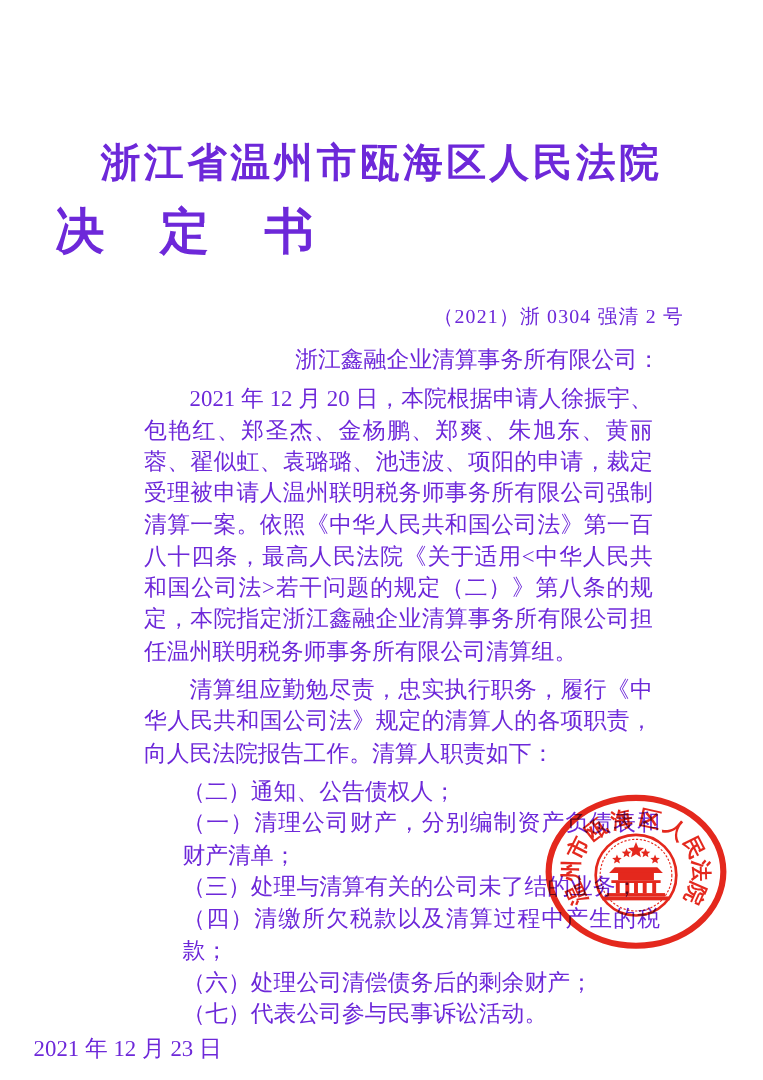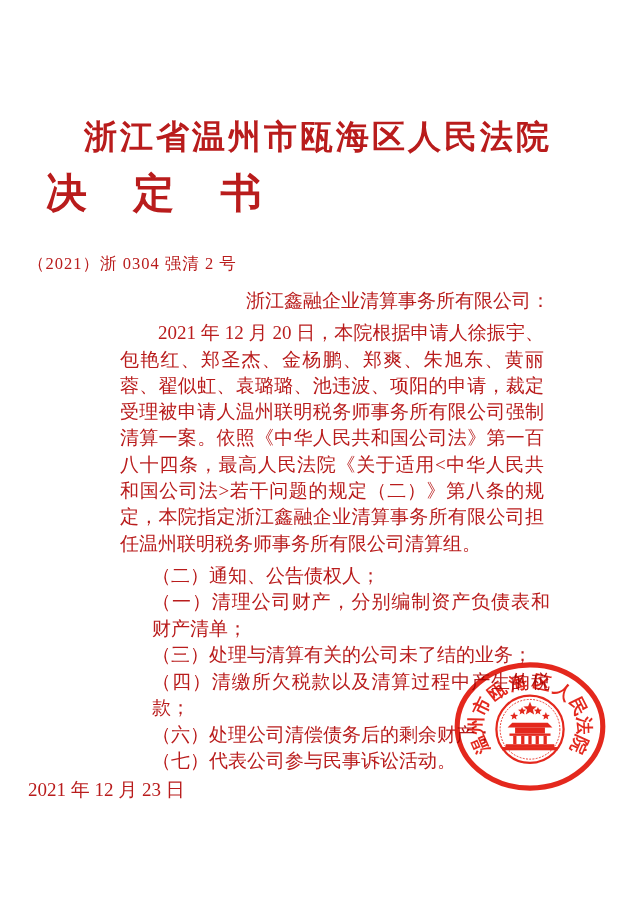--- a/index.html
+++ b/index.html
@@ -8,21 +8,21 @@
     background: #ffffff;
   }
   .page {
     position: relative;
     width: 580px;
     height: 900px;
     margin: 0 auto;
     background: #ffffff;
     overflow: hidden;
     font-family: "Liberation Serif", "DejaVu Serif", serif;
-    color: #b91c1c;
+    color: #6d28d9;
   }
   .court-name {
     padding-top: 116px;
     text-align: center;
     font-size: 33px;
     font-weight: 700;
     letter-spacing: 3px;
     line-height: 42px;
     white-space: nowrap;
   }
@@ -30,21 +30,21 @@
     margin-top: 12px;
     text-align: left;
     font-size: 41px;
     font-weight: 700;
     letter-spacing: 18px;
     text-indent: 18px; 
     line-height: 46px;
   }
   .case-number {
     margin-top: 38px;
-    text-align: left;
+    text-align: right;
     padding-right: 38px;
     font-size: 16.5px;
     line-height: 20px;
     letter-spacing: 1px;
   }
   .body-text {
     margin: 14px 58px 0 86px;
     font-size: 19px;
     line-height: 26.3px;
     text-align: justify;
@@ -118,20 +118,21 @@
 
   <div class="doc-type">决 定 书</div>
 
   <div class="case-number">（2021）浙 0304 强清 2 号</div>
 
   <div class="body-text">
     <div class="addressee">浙江鑫融企业清算事务所有限公司：</div>
 
     <p class="para">2021 年 12 月 20 日，本院根据申请人徐振宇、包艳红、郑圣杰、金杨鹏、郑爽、朱旭东、黄丽蓉、翟似虹、袁璐璐、池违波、项阳的申请，裁定受理被申请人温州联明税务师事务所有限公司强制清算一案。依照《中华人民共和国公司法》第一百八十四条，最高人民法院《关于适用&lt;中华人民共和国公司法&gt;若干问题的规定（二）》第八条的规定，本院指定浙江鑫融企业清算事务所有限公司担任温州联明税务师事务所有限公司清算组。</p>
 
+    <p class="para">清算组应勤勉尽责，忠实执行职务，履行《中华人民共和国公司法》规定的清算人的各项职责，向人民法院报告工作。清算人职责如下：</p>
 
     <div class="duty-line">（二）通知、公告债权人；</div>
     <div class="duty-line">（一）清理公司财产，分别编制资产负债表和财产清单；</div>
     <div class="duty-line">（三）处理与清算有关的公司未了结的业务；</div>
     <div class="duty-line">（四）清缴所欠税款以及清算过程中产生的税款；</div>
     <div class="duty-line">（六）处理公司清偿债务后的剩余财产；</div>
     <div class="duty-line">（七）代表公司参与民事诉讼活动。</div>
   </div>
 
   <div class="doc-date">2021 年 12 月 23 日</div>

